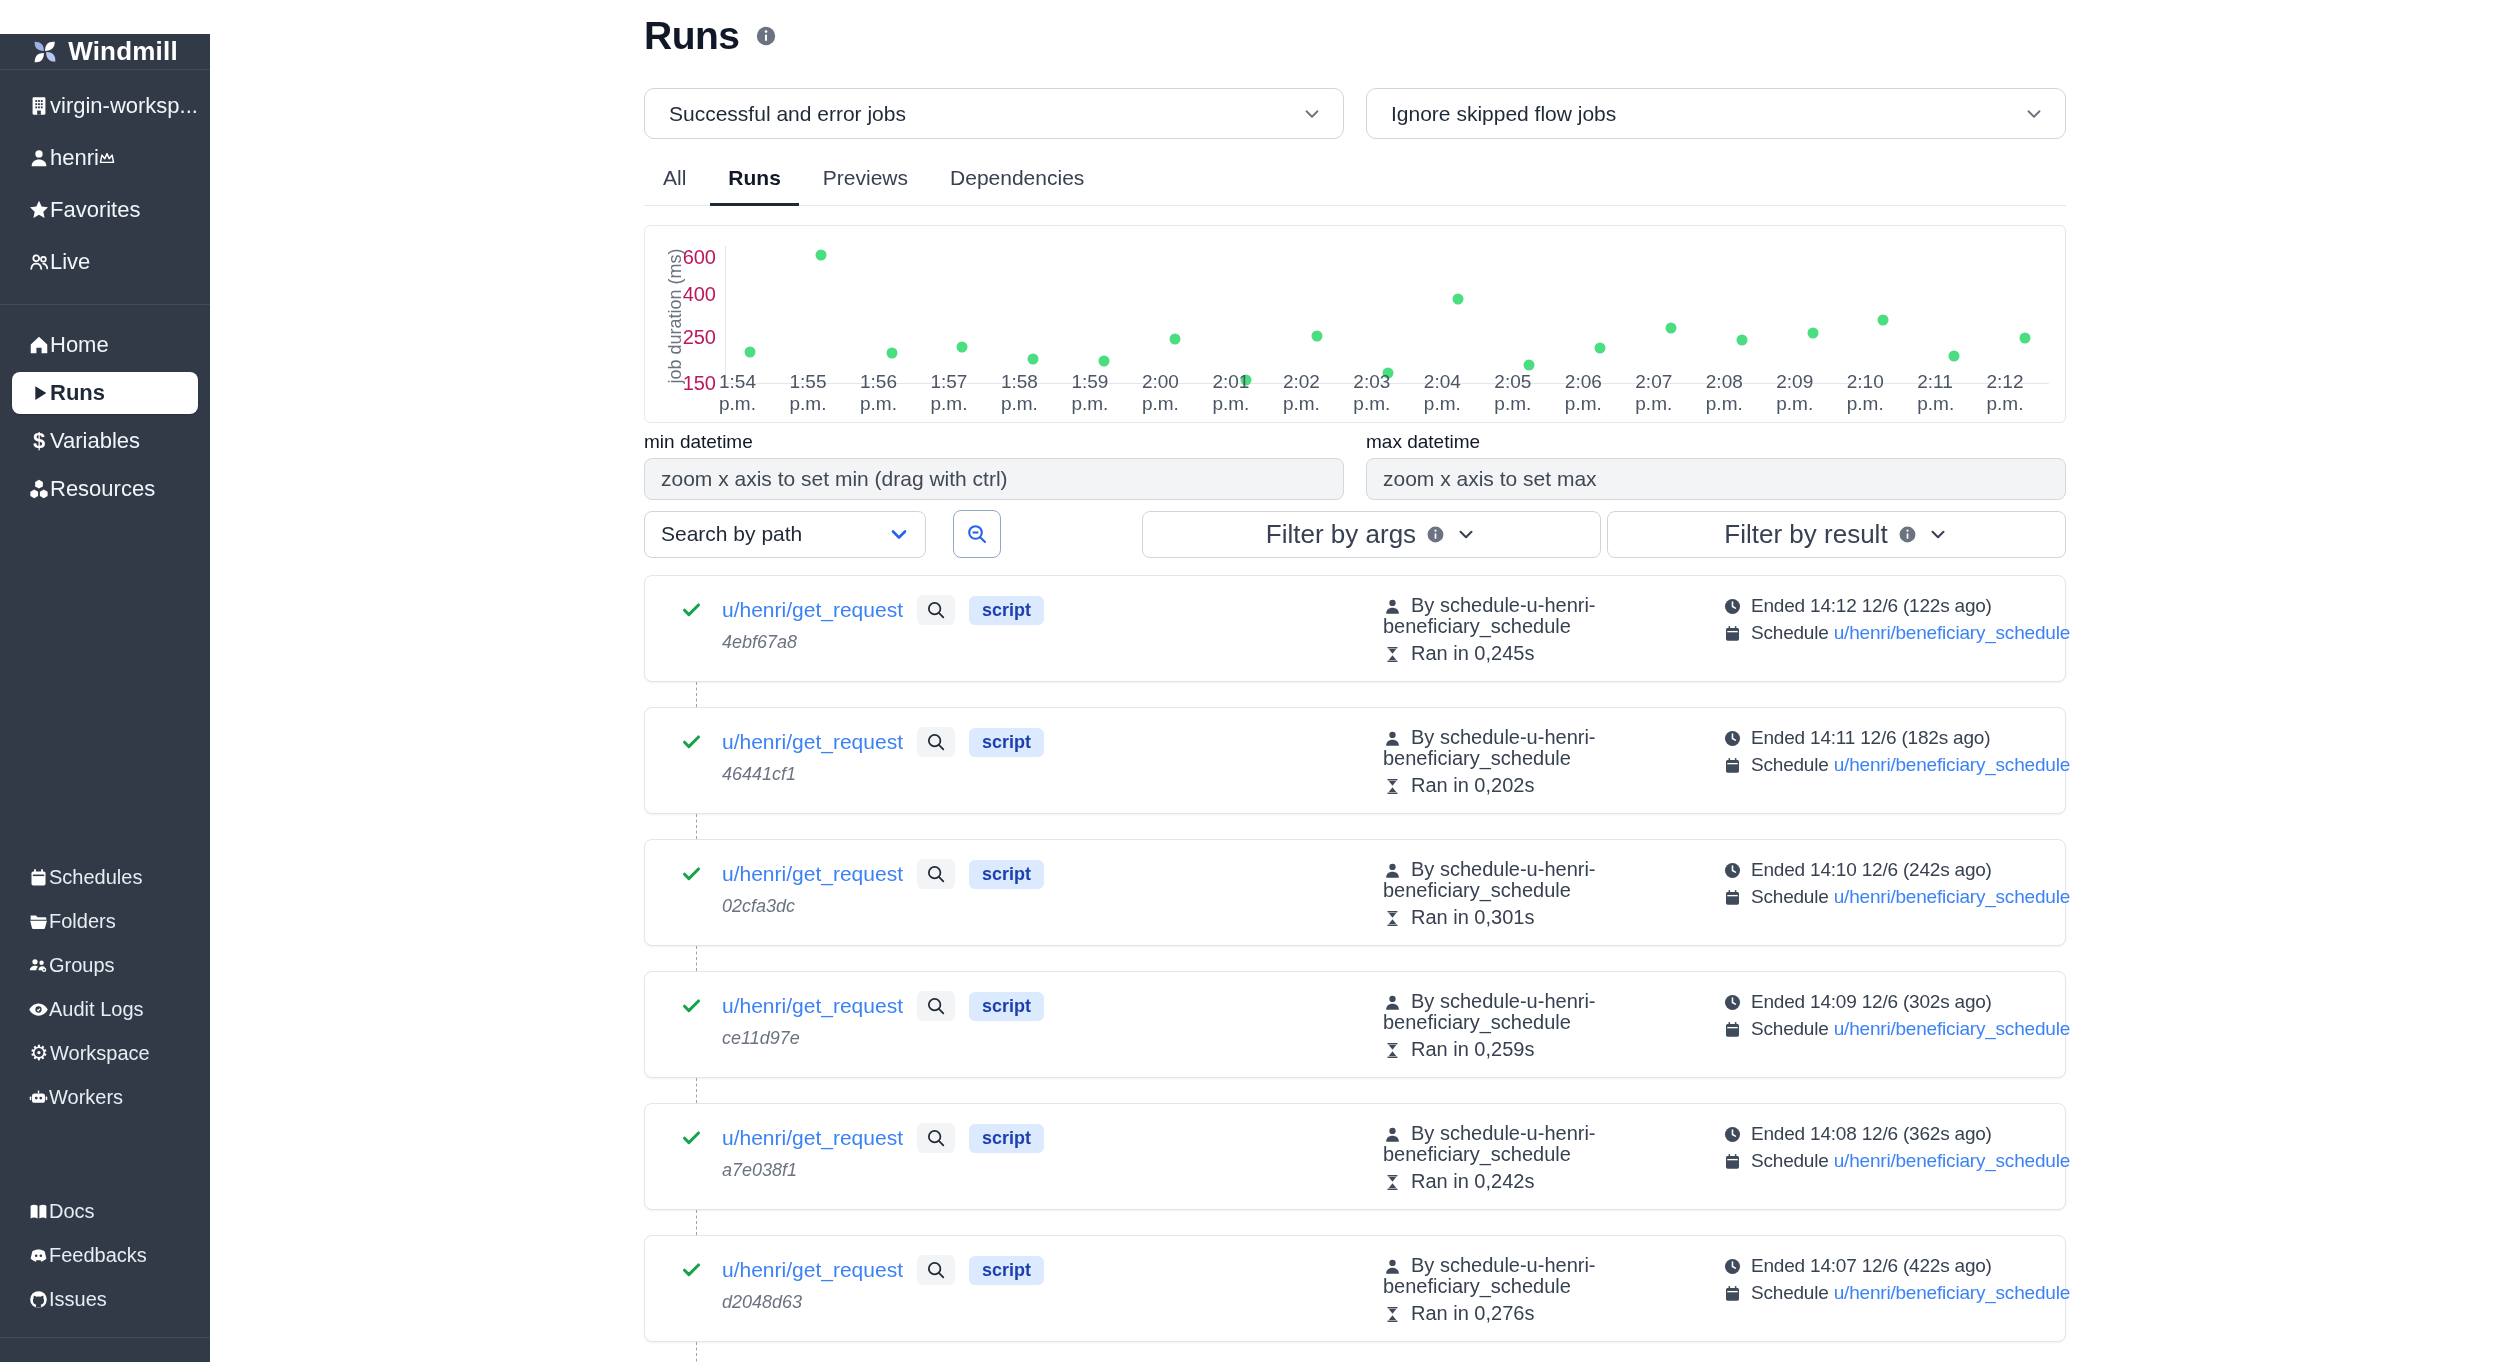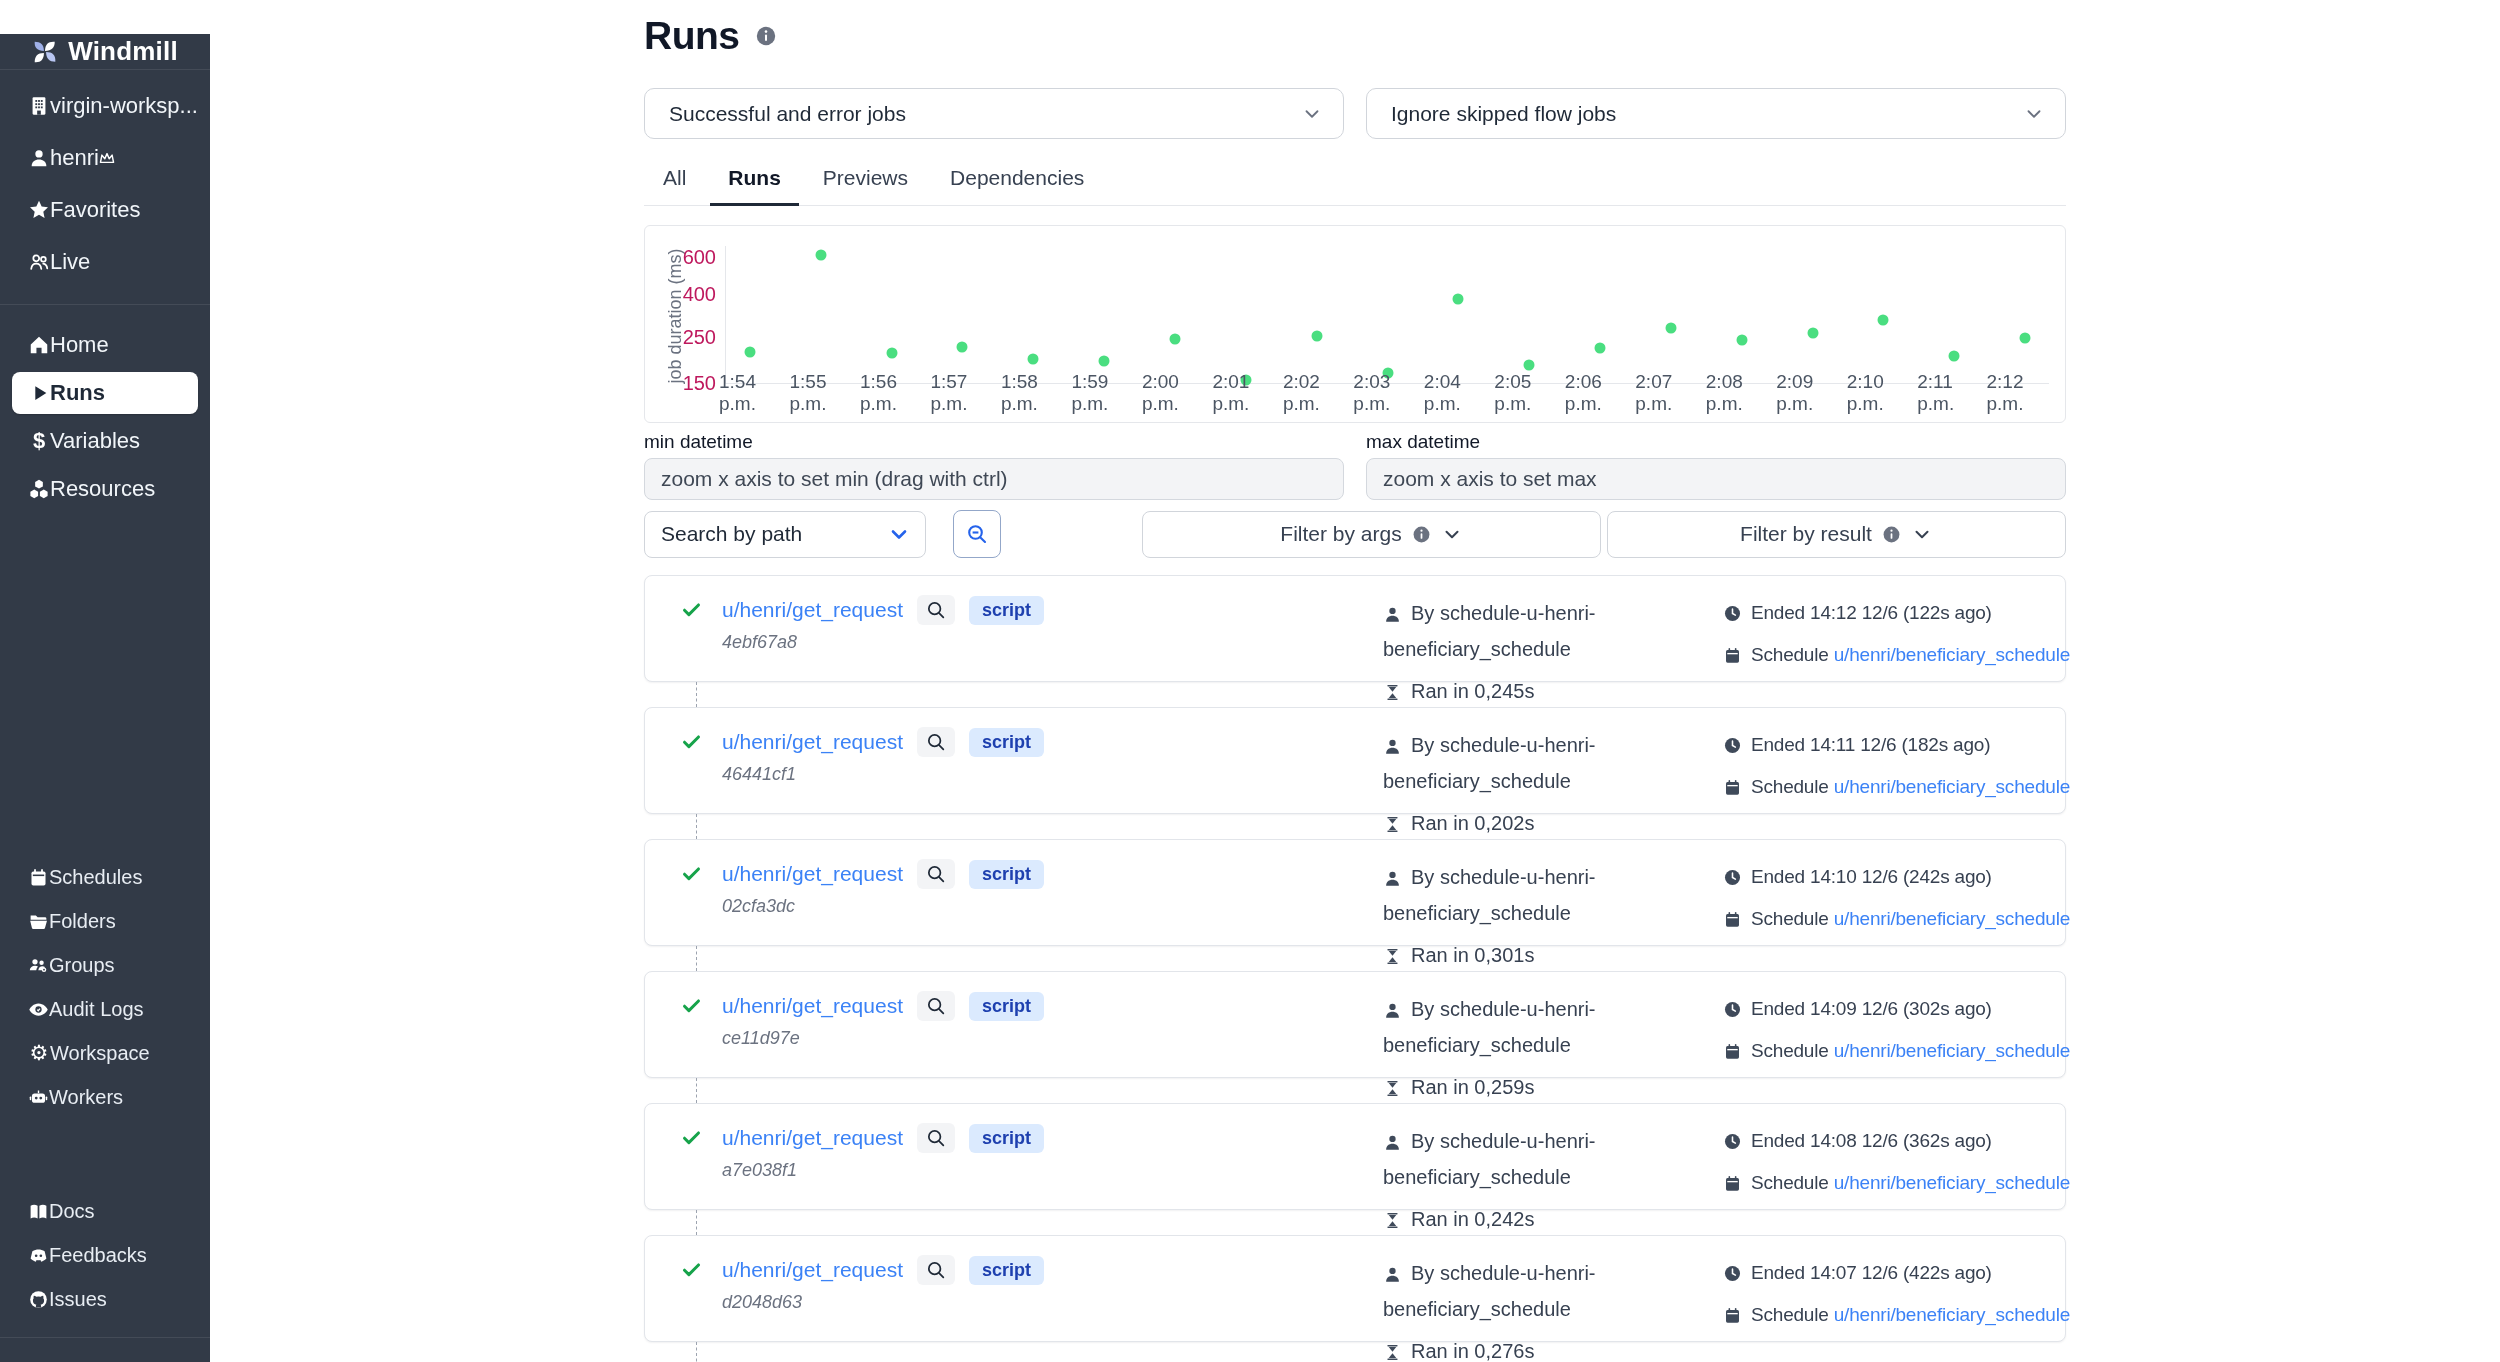--- a/index.html
+++ b/index.html
@@ -47,37 +47,37 @@
 
   .dt-row{display:flex;gap:22px;margin-top:8px;}
   .dt-col{flex:1;}
   .dt-label{font-size:19px;color:#111827;margin-bottom:5px;}
   .dt-input{width:100%;height:42px;background:#f3f4f6;border:1px solid #d4d8de;border-radius:8px;padding:0 16px;font-size:21px;color:#374151;box-sizing:border-box;font-family:inherit;}
   .dt-input::placeholder{color:#3f4855;opacity:1;}
 
   .search-row{display:flex;align-items:center;margin-top:10px;}
   .path-select{width:282px;height:47px;border:1px solid #d1d5db;border-radius:8px;display:flex;align-items:center;justify-content:space-between;padding:0 14px 0 16px;font-size:21px;color:#1f2937;background:#fff;cursor:pointer;box-sizing:border-box;}
   .search-btn{width:46px;height:46px;margin-left:27px;border:1px solid #93a7c9;border-radius:8px;background:#fff;display:flex;align-items:center;justify-content:center;cursor:pointer;}
-  .filter-btn{width:459px;height:47px;border:1px solid #d1d5db;border-radius:8px;background:#fff;display:flex;align-items:center;justify-content:center;gap:10px;font-size:21px;color:#374151;font-weight:500;cursor:pointer;box-sizing:border-box;}
+  .filter-btn{width:459px;height:47px;border:1px solid #d1d5db;border-radius:8px;background:#fff;display:flex;align-items:center;justify-content:center;gap:10px;font-size:26px;color:#374151;font-weight:500;cursor:pointer;box-sizing:border-box;}
   .filter-btn.args{margin-left:auto;}
   .filter-btn.result{margin-left:6px;}
 
   .runs-list{margin-top:17px;}
   .run-connector{height:25px;width:0;margin-left:52px;border-left:1px dashed #9ca3af;}
   .run-card{display:flex;border:1px solid #e2e5ea;border-radius:8px;background:#fff;box-shadow:0 1px 2px rgba(16,24,40,.06);height:107px;padding:19px 0 0 36px;box-sizing:border-box;}
   .rc-left{flex:1;display:flex;gap:20px;align-items:flex-start;}
   .rc-check{margin-top:4px;}
   .rc-row1{display:flex;align-items:center;gap:14px;}
   .rc-link{color:#3b82f6;font-size:21px;text-decoration:none;cursor:pointer;}
   .rc-mag{background:#f3f4f6;border-radius:6px;width:38px;height:30px;display:flex;align-items:center;justify-content:center;cursor:pointer;}
   .rc-badge{background:#dbeafe;color:#1e40af;font-weight:700;font-size:18px;padding:4px 13px;border-radius:6px;}
   .rc-id{font-style:italic;color:#6b7280;font-size:18px;margin-top:7px;}
   .rc-mid{width:340px;font-size:20px;color:#374151;}
   .rc-right{width:342px;font-size:19px;color:#374151;letter-spacing:-.2px;}
-  .rc-line{line-height:36px;}
+  .rc-line{line-height:21px;}
   .rc-line + .rc-line{margin-top:6px;}
   .rc-line .li{vertical-align:-4px;margin-right:9px;}
   .rc-nowrap{white-space:nowrap;}
   .sch-link{color:#3b82f6;text-decoration:none;cursor:pointer;}
 </style>
 </head>
 <body>
 
 <div class="app">
 

